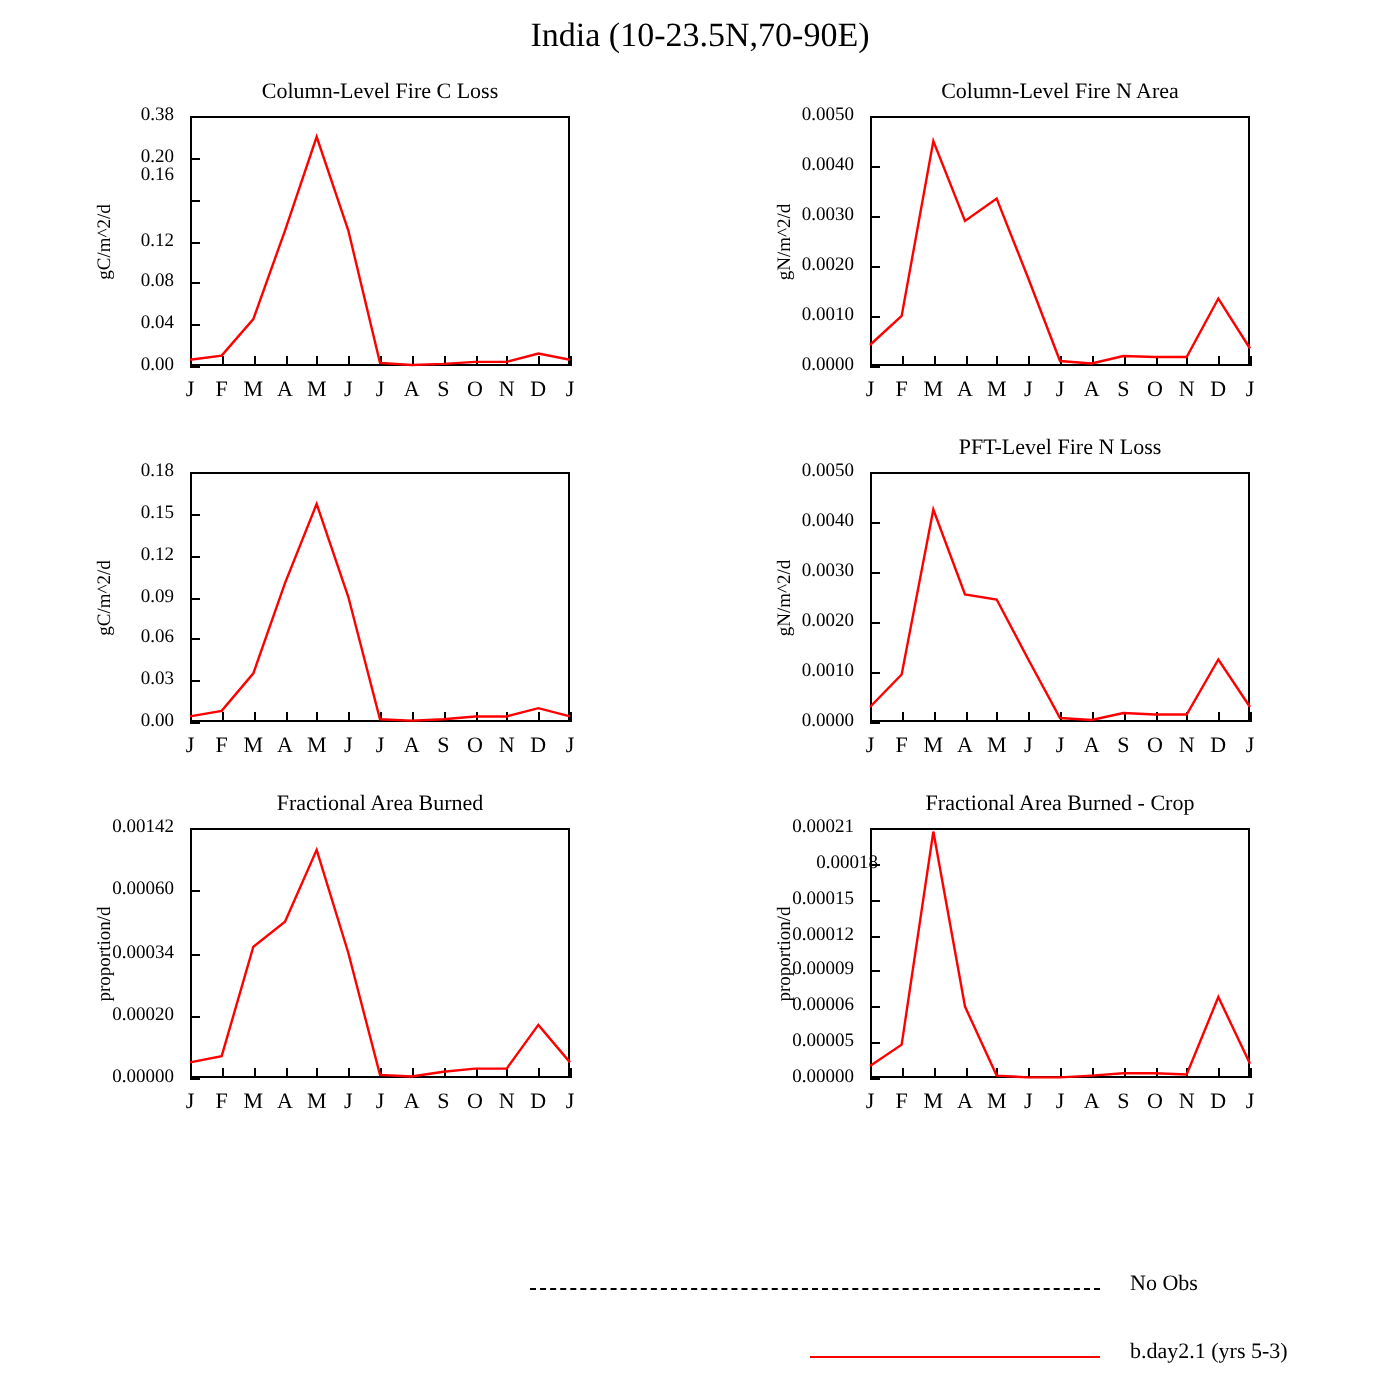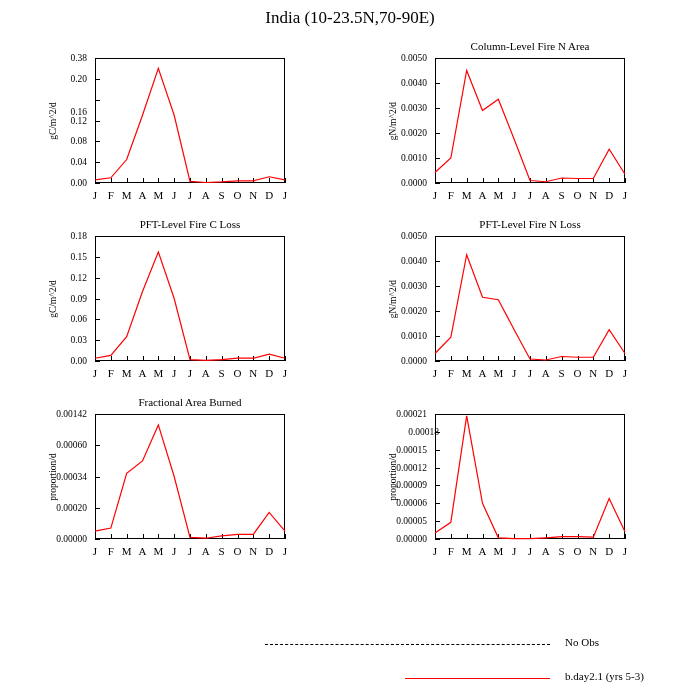--- a/index.html
+++ b/index.html
@@ -113,32 +113,33 @@
     border-top: 1.4px solid #ff0000;
   }
 </style>
 </head>
 <body>
 
 <div id="root">
   <div class="page-title">India (10-23.5N,70-90E)</div>
 
   <div class="panel" id="panel-0" style="left: 40px; top: 40px; width: 275px; height: 183px;">
+      <div class="panel-title" style="left: 15px; width: 270px;">Column-Level Fire C Loss</div>
       <div class="plotbox" style="left: 55px; top: 18px; width: 190px; height: 125px;"></div>
       <div class="ylabel" style="left: 8px; top: 80.5px; transform: rotate(-90deg) translate(-50%, 0px);">gC/m^2/d</div>
       <div class="tick" style="left: 55px; top: 143px; width: 5px; height: 1px;"></div>
       <div class="ytick-label" style="left: 0px; width: 47px; top: 143px;">0.00</div>
       <div class="tick" style="left: 55px; top: 122.167px; width: 5px; height: 1px;"></div>
       <div class="ytick-label" style="left: 0px; width: 47px; top: 122.167px;">0.04</div>
       <div class="tick" style="left: 55px; top: 101.333px; width: 5px; height: 1px;"></div>
       <div class="ytick-label" style="left: 0px; width: 47px; top: 101.333px;">0.08</div>
       <div class="tick" style="left: 55px; top: 80.5px; width: 5px; height: 1px;"></div>
       <div class="ytick-label" style="left: 0px; width: 47px; top: 80.5px;">0.12</div>
       <div class="tick" style="left: 55px; top: 59.6667px; width: 5px; height: 1px;"></div>
-      <div class="ytick-label" style="left: 0px; width: 47px; top: 72px; text-align: right;">0.16</div>
+      <div class="ytick-label" style="left: 0px; width: 47px; top: 48px; text-align: right;">0.16</div>
       <div class="tick" style="left: 55px; top: 38.8333px; width: 5px; height: 1px;"></div>
       <div class="ytick-label" style="left: 0px; width: 47px; top: 38.8333px;">0.20</div>
       <div class="tick" style="left: 55px; top: 18px; width: 5px; height: 1px;"></div>
       <div class="ytick-label" style="left: 0px; width: 47px; top: 18px;">0.38</div>
       <div class="tick" style="left: 55px; top: 138px; width: 1px; height: 5px;"></div>
       <div class="xtick-label" style="left: 55px; top: 149px;">J</div>
       <div class="tick" style="left: 70.8333px; top: 138px; width: 1px; height: 5px;"></div>
       <div class="xtick-label" style="left: 70.8333px; top: 149px;">F</div>
       <div class="tick" style="left: 86.6667px; top: 138px; width: 1px; height: 5px;"></div>
       <div class="xtick-label" style="left: 86.6667px; top: 149px;">M</div>
@@ -206,21 +207,20 @@
       <div class="xtick-label" style="left: 218.333px; top: 149px;">N</div>
       <div class="tick" style="left: 234.167px; top: 138px; width: 1px; height: 5px;"></div>
       <div class="xtick-label" style="left: 234.167px; top: 149px;">D</div>
       <div class="tick" style="left: 250px; top: 138px; width: 1px; height: 5px;"></div>
       <div class="xtick-label" style="left: 250px; top: 149px;">J</div>
       <svg class="series" width="280" height="183">
         <polyline points="60.00,132.50 75.83,118.00 91.67,30.50 107.50,70.50 123.33,59.25 139.17,99.25 155.00,140.50 170.83,141.75 186.67,138.00 202.50,138.50 218.33,138.50 234.17,109.25 250.00,134.25" fill="none" stroke="#ff0000" stroke-width="1.2"></polyline>
       </svg>
     </div>
   <div class="panel" id="panel-2" style="left: 40px; top: 218px; width: 275px; height: 183px;">
-      <div class="panel-title" style="left: 15px; width: 270px;">PFT-Level Fire C Loss</div>
       <div class="plotbox" style="left: 55px; top: 18px; width: 190px; height: 125px;"></div>
       <div class="ylabel" style="left: 8px; top: 80.5px; transform: rotate(-90deg) translate(-50%, 0px);">gC/m^2/d</div>
       <div class="tick" style="left: 55px; top: 143px; width: 5px; height: 1px;"></div>
       <div class="ytick-label" style="left: 0px; width: 47px; top: 143px;">0.00</div>
       <div class="tick" style="left: 55px; top: 122.167px; width: 5px; height: 1px;"></div>
       <div class="ytick-label" style="left: 0px; width: 47px; top: 122.167px;">0.03</div>
       <div class="tick" style="left: 55px; top: 101.333px; width: 5px; height: 1px;"></div>
       <div class="ytick-label" style="left: 0px; width: 47px; top: 101.333px;">0.06</div>
       <div class="tick" style="left: 55px; top: 80.5px; width: 5px; height: 1px;"></div>
       <div class="ytick-label" style="left: 0px; width: 47px; top: 80.5px;">0.09</div>
@@ -344,20 +344,21 @@
       <div class="xtick-label" style="left: 213.333px; top: 149px;">N</div>
       <div class="tick" style="left: 229.167px; top: 138px; width: 1px; height: 5px;"></div>
       <div class="xtick-label" style="left: 229.167px; top: 149px;">D</div>
       <div class="tick" style="left: 245px; top: 138px; width: 1px; height: 5px;"></div>
       <div class="xtick-label" style="left: 245px; top: 149px;">J</div>
       <svg class="series" width="275" height="183">
         <polyline points="55.00,135.19 70.83,132.06 86.67,77.38 102.50,64.88 118.33,28.94 134.17,80.50 150.00,141.44 165.83,142.22 181.67,139.88 197.50,138.31 213.33,138.31 229.17,116.44 245.00,135.19" fill="none" stroke="#ff0000" stroke-width="1.2"></polyline>
       </svg>
     </div>
   <div class="panel" id="panel-5" style="left: 375px; top: 396px; width: 280px; height: 183px;">
+      <div class="panel-title" style="left: 20px; width: 270px;">Fractional Area Burned - Crop</div>
       <div class="plotbox" style="left: 60px; top: 18px; width: 190px; height: 125px;"></div>
       <div class="ylabel" style="left: 13px; top: 80.5px; transform: rotate(-90deg) translate(-50%, 0px);">proportion/d</div>
       <div class="tick" style="left: 60px; top: 143px; width: 5px; height: 1px;"></div>
       <div class="ytick-label" style="left: 0px; width: 52px; top: 143px;">0.00000</div>
       <div class="tick" style="left: 60px; top: 125.143px; width: 5px; height: 1px;"></div>
       <div class="ytick-label" style="left: 0px; width: 52px; top: 125.143px;">0.00005</div>
       <div class="tick" style="left: 60px; top: 107.286px; width: 5px; height: 1px;"></div>
       <div class="ytick-label" style="left: 0px; width: 52px; top: 107.286px;">0.00006</div>
       <div class="tick" style="left: 60px; top: 89.4286px; width: 5px; height: 1px;"></div>
       <div class="ytick-label" style="left: 0px; width: 52px; top: 89.4286px;">0.00009</div>

